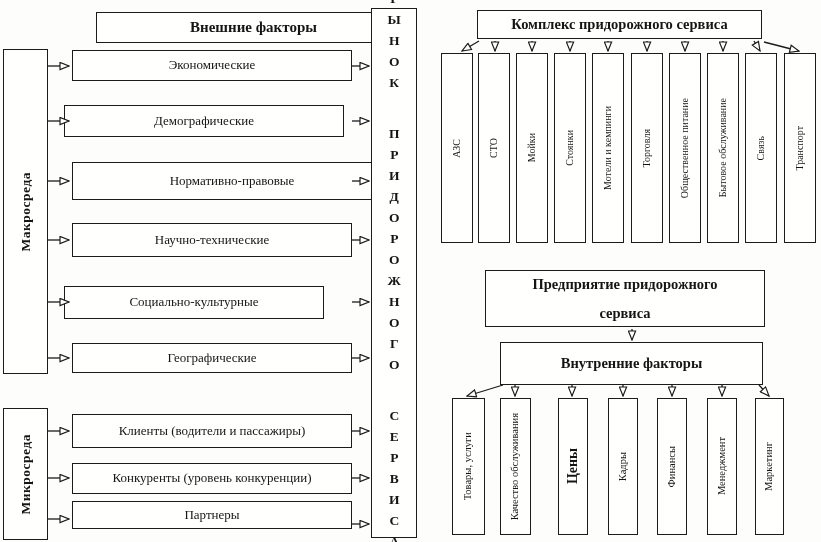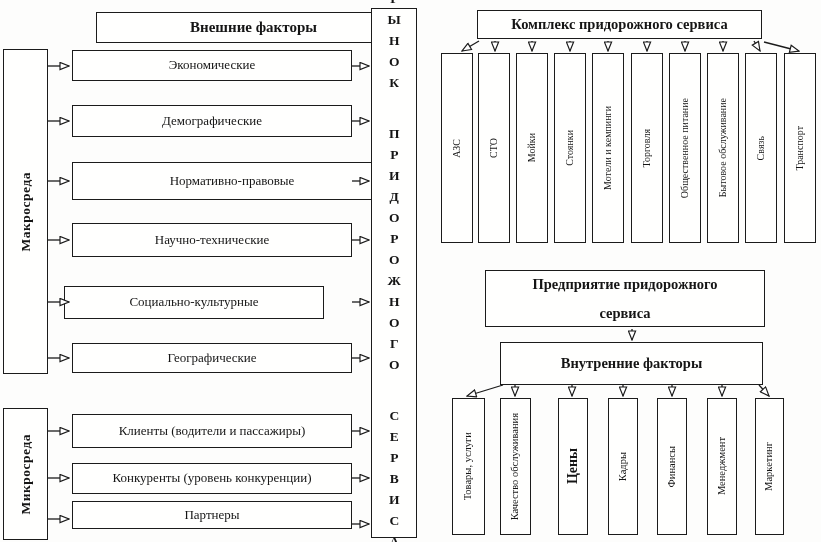--- a/index.html
+++ b/index.html
@@ -49,21 +49,21 @@
     <span class="rot envlbl">Микросреда</span>
   </div>
 
   <div class="bx sh hdr" style="left:72px;top:12px;width:315px;height:31px;margin-left:24px;">
     <span>Внешние факторы</span>
   </div>
 
   <div class="bx row" style="left:72px;top:50px;width:280px;height:31px;">
     <span>Экономические</span>
   </div>
-  <div class="bx row" style="left:72px;top:105px;width:280px;height:32px;text-align:center;">
+  <div class="bx row" style="left:64px;top:105px;width:280px;height:32px;text-align:center;">
     <span>Демографические</span>
   </div>
   <div class="bx row" style="left:72px;top:162px;width:320px;height:38px;">
     <span>Нормативно-правовые</span>
   </div>
   <div class="bx row" style="left:72px;top:223px;width:280px;height:34px;">
     <span>Научно-технические</span>
   </div>
   <div class="bx row" style="left:64px;top:286px;width:260px;height:33px;justify-content:center;">
     <span>Социально-культурные</span>

